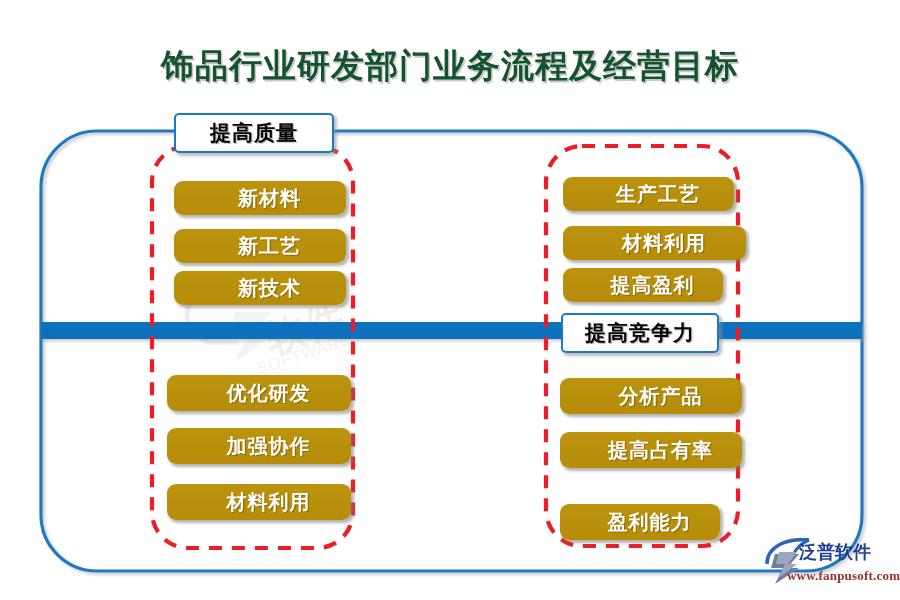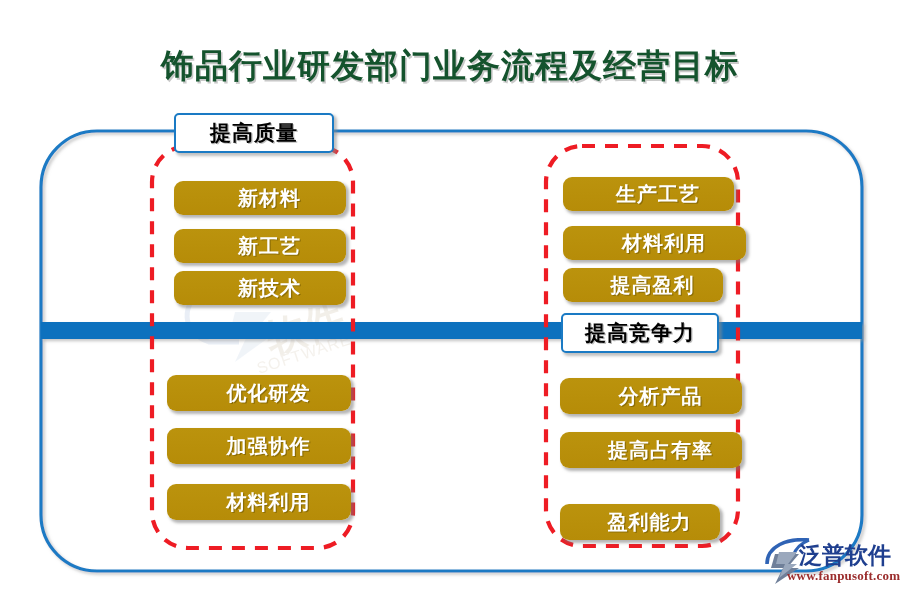--- a/index.html
+++ b/index.html
@@ -102,21 +102,21 @@
     position: absolute;
     left: 765px;
     top: 538px;
     width: 128px;
     height: 56px;
   }
   .logo-text {
     position: absolute;
     left: 34px;
     top: 2px;
-    font-size: 23px;
+    font-size: 18px;
     font-weight: bold;
     color: #1f3f8f;
     letter-spacing: 0px;
     font-family: "Liberation Serif", "DejaVu Serif", serif;
     white-space: nowrap;
   }
   .logo-url {
     position: absolute;
     left: 22px;
     top: 30px;

